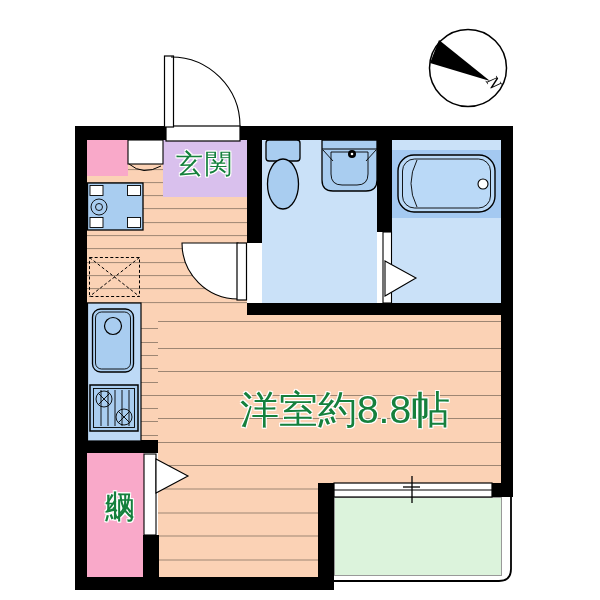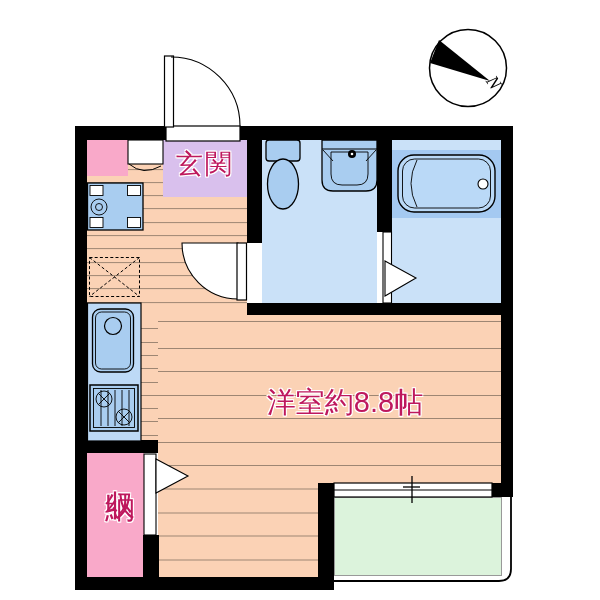--- a/index.html
+++ b/index.html
@@ -33,24 +33,24 @@
   .balconyGreen{left:334px;top:497px;width:168px;height:79px;background:var(--balcony-green);
     border:1px solid var(--balcony-edge);z-index:2;}
   
   .wall{background:var(--wall);z-index:3;}
   
   #overlay{position:absolute;left:0;top:0;z-index:4;}
   #overlay .white{fill:#fff;stroke:var(--wall);}
   #overlay .fx{fill:var(--fixture-blue);stroke:var(--wall);}
   #overlay .thin{fill:none;stroke:var(--wall);stroke-width:0.9;}
   
-  .lbl{position:absolute;z-index:5;color:#be185d;font-weight:500;
+  .lbl{position:absolute;z-index:5;color:#15803d;font-weight:500;
     text-shadow:-1px -1px 0 #fff,1px -1px 0 #fff,-1px 1px 0 #fff,1px 1px 0 #fff,0 1px 0 #fff,0 -1px 0 #fff;}
   .lbl-genkan{left:160px;top:146px;width:90px;font-size:27px;text-align:center;letter-spacing:2px;}
-  .lbl-main{left:225px;top:383px;width:240px;font-size:29px;text-align:center;}
+  .lbl-main{left:225px;top:383px;width:240px;font-size:39px;text-align:center;}
   .lbl-storage{left:99px;top:466px;height:112px;font-size:30px;
     writing-mode:vertical-rl;text-orientation:upright;letter-spacing:3px;}
 </style>
 </head>
 <body>
 
 <div id="plan">
 
   <div class="abs floorA"></div>
   <div class="abs floorB"></div>

